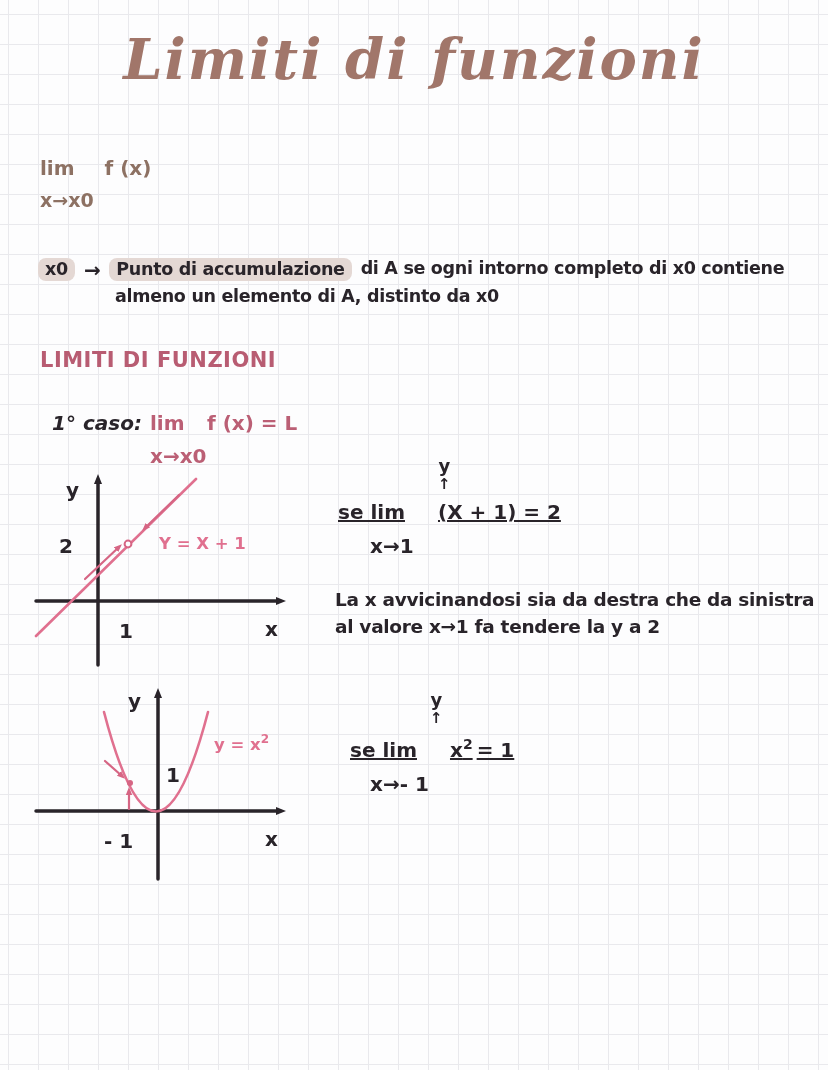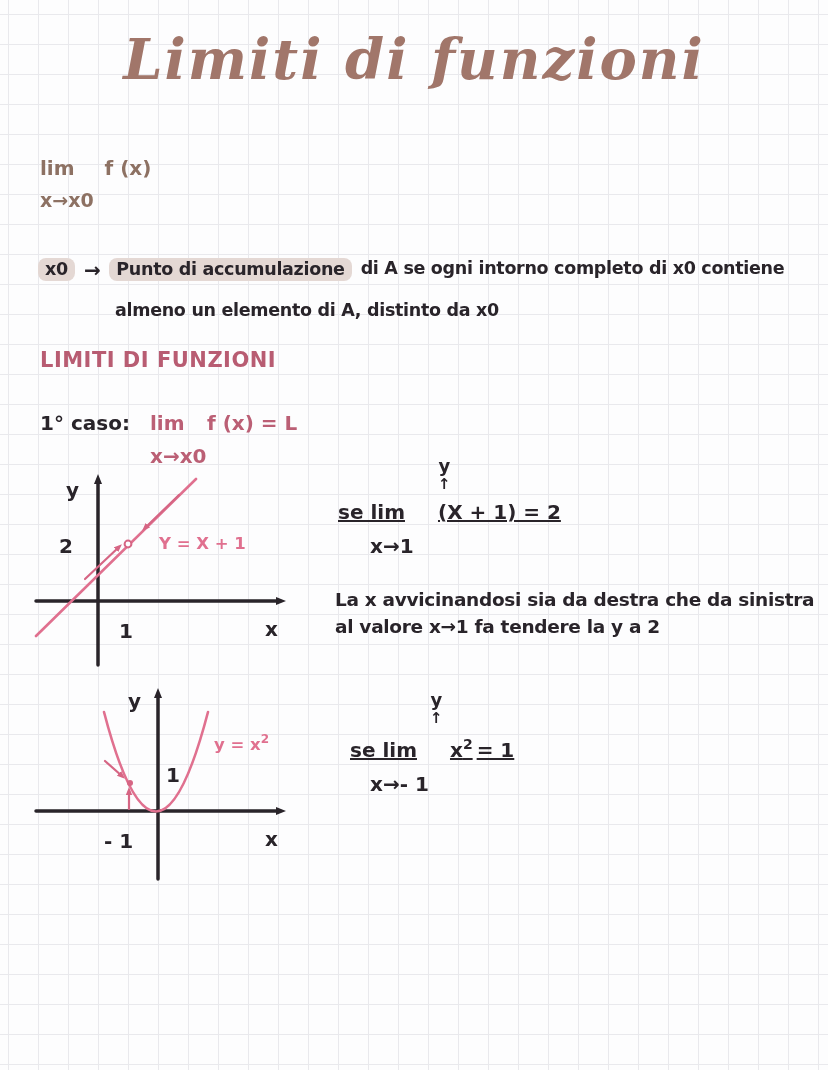--- a/index.html
+++ b/index.html
@@ -49,33 +49,33 @@
     position: absolute; left: 38px; top: 258px;
     font-size: 17.5px; font-weight: 700; letter-spacing: -0.3px;
   }
   .accum .row1 { display: flex; align-items: flex-start; gap: 9px; white-space: nowrap; }
   .chip {
     background: #e4d8d4;
     border-radius: 8px;
     padding: 1px 7px 2px;
   }
   .accum .arrow-glyph { font-size: 20px; }
-  .accum .row2 { margin-left: 77px; margin-top: 18px; }
+  .accum .row2 { margin-left: 77px; margin-top: 4px; }
 
   .section-heading {
     position: absolute; left: 40px; top: 348px;
     font-size: 21px; font-weight: 700; letter-spacing: 0.5px;
     color: #b85c72;
   }
 
   .case1 {
     position: absolute; left: 40px; top: 411px;
     font-size: 20px; font-weight: 700;
   }
-  .case1 .case-label { position: absolute; left: 0; top: 0; white-space: nowrap; }
+  .case1 .case-label { position: absolute; left: 12px; top: 0; white-space: nowrap; font-style: italic; }
   .case1 .lim  { position: absolute; left: 110px; top: 0; }
   .case1 .expr { position: absolute; left: 167px; top: 0; white-space: nowrap; }
   .case1 .sub  { position: absolute; left: 110px; top: 33px; white-space: nowrap; }
   .pink { color: #bb5f75; }
 
   .graph { position: absolute; }
   .graph1 { left: 28px; top: 460px; }
   .graph2 { left: 28px; top: 676px; }
   svg text { font-family: "DejaVu Sans", sans-serif; font-weight: 700; }
 

